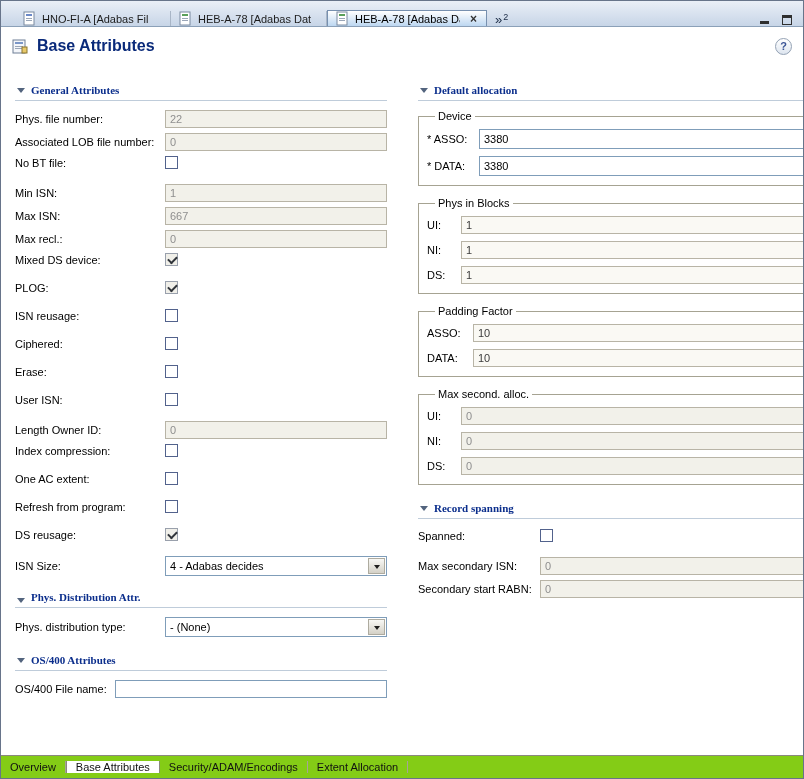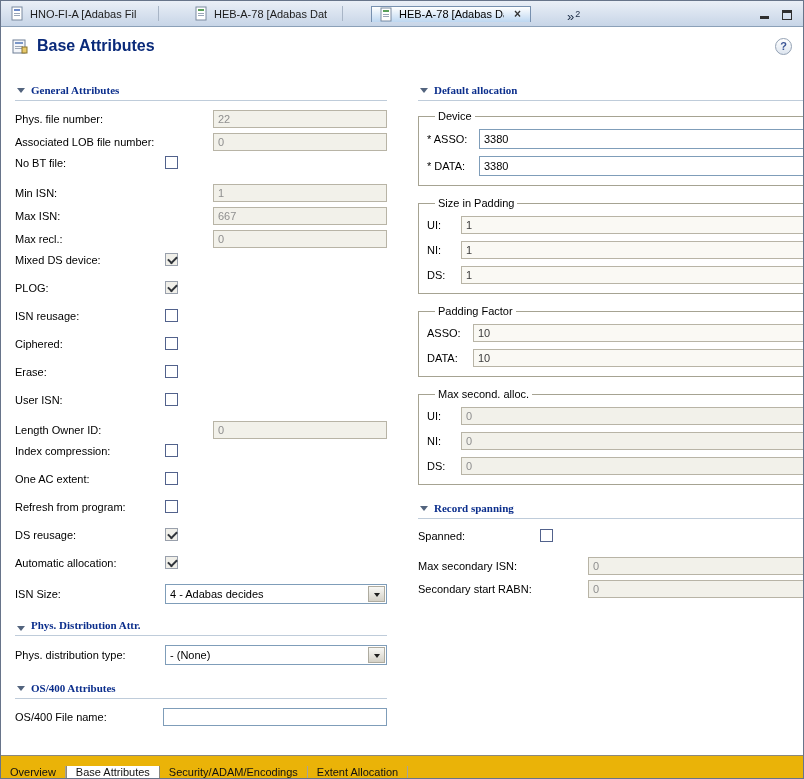--- a/index.html
+++ b/index.html
@@ -4,21 +4,21 @@
 <style>
   * { margin:0; padding:0; box-sizing:border-box; }
   html,body { width:804px; }
   body { font-family:"Liberation Sans", sans-serif; font-size:11px; background:#e4e4e4; }
 
   .window { width:804px; height:779px; border:1px solid #67748a; background:#fff;
             display:flex; flex-direction:column; overflow:hidden; }
 
   
   .tabstrip { height:26px; flex:0 0 26px; background:linear-gradient(#eaeff7,#c7d5e7);
-              border-bottom:1px solid #8ba0b8; display:flex; align-items:center; padding-left:2px;gap:28px; }
+              border-bottom:1px solid #8ba0b8; display:flex; align-items:flex-end; padding-left:14px; }
   .etab { display:flex; align-items:center; gap:5px; padding:0 7px; color:#1c1c1c;
           border-right:1px solid #a8b5c6; width:156px; cursor:default; overflow:hidden; }
   .etab .etlabel { white-space:nowrap; overflow:hidden; }
   .etab.active { background:linear-gradient(#ffffff,#bdd7f1); border:1px solid #7790af;
                  border-bottom:none; color:#000; width:160px; }
   .eticon { width:15px; height:15px; flex:0 0 15px; display:flex; }
   .close-x { font-weight:bold; font-size:12px; color:#333; margin-left:3px; padding:0 2px; line-height:1; }
   .chevron { display:flex; align-items:flex-start; padding:6px 6px 0 8px; font-size:13px;
              color:#1b2b45; line-height:1; }
   .ovc { font-size:9px; margin-left:1px; }
@@ -41,21 +41,21 @@
   .col-left  { left:14px;  width:372px; }
   .col-right { left:417px; width:427px; }
 
   .sec-hd { display:flex; align-items:center; gap:6px; padding:3px 0 4px 2px;
             border-bottom:1px solid #bfccda; margin-bottom:9px; cursor:default;font-family:Liberation Serif, serif; }
   .sec-title { font-size:11px; font-weight:bold; color:#0b2e8c; }
   .twistie { width:0; height:0; border-left:4px solid transparent; border-right:4px solid transparent;
              border-top:5px solid #53647e; margin-top:1px; }
 
   .row { display:flex; align-items:center; }
-  .txtrow   { height:18px; margin-bottom:5px;gap:48px; }
+  .txtrow   { height:18px; margin-bottom:5px; }
   .cbrow    { height:13px; margin-bottom:15px; }
   .comborow { height:20px; margin-bottom:4px; }
   .lbl { width:150px; flex:0 0 150px; color:#000; }
   .lbl-os { width:100px; flex:0 0 100px; color:#000; }
 
   .txt { flex:1; height:18px; border:1px solid #b8b4a6; background:#faf9f4; color:#3c3c3c;
          font:11px "Liberation Sans", sans-serif; padding:0 4px; outline:none; }
   .txt.dis { background:#f2f1ea; color:#8f8f8f; }
   .txt.white { background:#fff; border-color:#7f9db9; color:#111; }
 
@@ -75,22 +75,22 @@
 
   fieldset.grp { border:1px solid #a6a392; margin-bottom:11px; padding:7px 8px 9px; }
   fieldset.grp legend { font-size:11px; color:#000; padding:0 3px; margin-left:8px; }
   .grow { display:flex; align-items:center; margin-bottom:7px; }
   .grow:last-child { margin-bottom:0; }
   .glbl { flex-shrink:0; color:#000; }
   .w52 { width:52px; } .w34 { width:34px; } .w46 { width:46px; }
   .rslbl { width:122px; flex:0 0 122px; color:#000; }
 
   
-  .page-tabs { height:23px; flex:0 0 23px; background:#eab308; border-top:1px solid #8a887e;
-               display:flex; align-items:flex-end; }
+  .page-tabs { height:23px; flex:0 0 23px; background:#84cc16; border-top:1px solid #8a887e;
+               display:flex; align-items:center; }
   .ptab { display:flex; align-items:center; padding:0 9px; color:#111;
           border-right:1px solid #a6a398; cursor:default; }
   .ptab.active { background:#fff; margin-top:-1px; border-left:1px solid #8a887e;
                  border-right:1px solid #8a887e; }
 </style>
 </head>
 <body>
 
 <div class="window">
 
@@ -227,24 +227,20 @@
         <span class="cb"></span>
       </div>
       <div class="row cbrow">
         <label class="lbl">Refresh from program:</label>
         <span class="cb"></span>
       </div>
       <div class="row cbrow">
         <label class="lbl">DS reusage:</label>
         <span class="cb dis checked"></span>
       </div>
-      <div class="row cbrow">
-        <label class="lbl">Automatic allocation:</label>
-        <span class="cb dis checked"></span>
-      </div>
       <div class="row comborow">
         <label class="lbl">ISN Size:</label>
         <div class="combo">
           <span class="combo-val">4 - Adabas decides</span>
           <span class="combo-btn"></span>
         </div>
       </div>
 
       <div class="sec-hd" style="margin-top:12px;align-items:flex-end;">
         <span class="twistie"></span>
@@ -287,21 +283,21 @@
         <div class="grow">
           <label class="glbl w52">* DATA:</label>
           <div class="combo">
             <span class="combo-val">3380</span>
             <span class="combo-btn"></span>
           </div>
         </div>
       </fieldset>
 
       <fieldset class="grp">
-        <legend>Size in Padding</legend>
+        <legend>Phys in Blocks</legend>
         <div class="grow">
           <label class="glbl w34">UI:</label>
           <input class="txt" value="1" style="">
         </div>
         <div class="grow">
           <label class="glbl w34">NI:</label>
           <input class="txt" value="1" style="">
         </div>
         <div class="grow">
           <label class="glbl w34">DS:</label>

